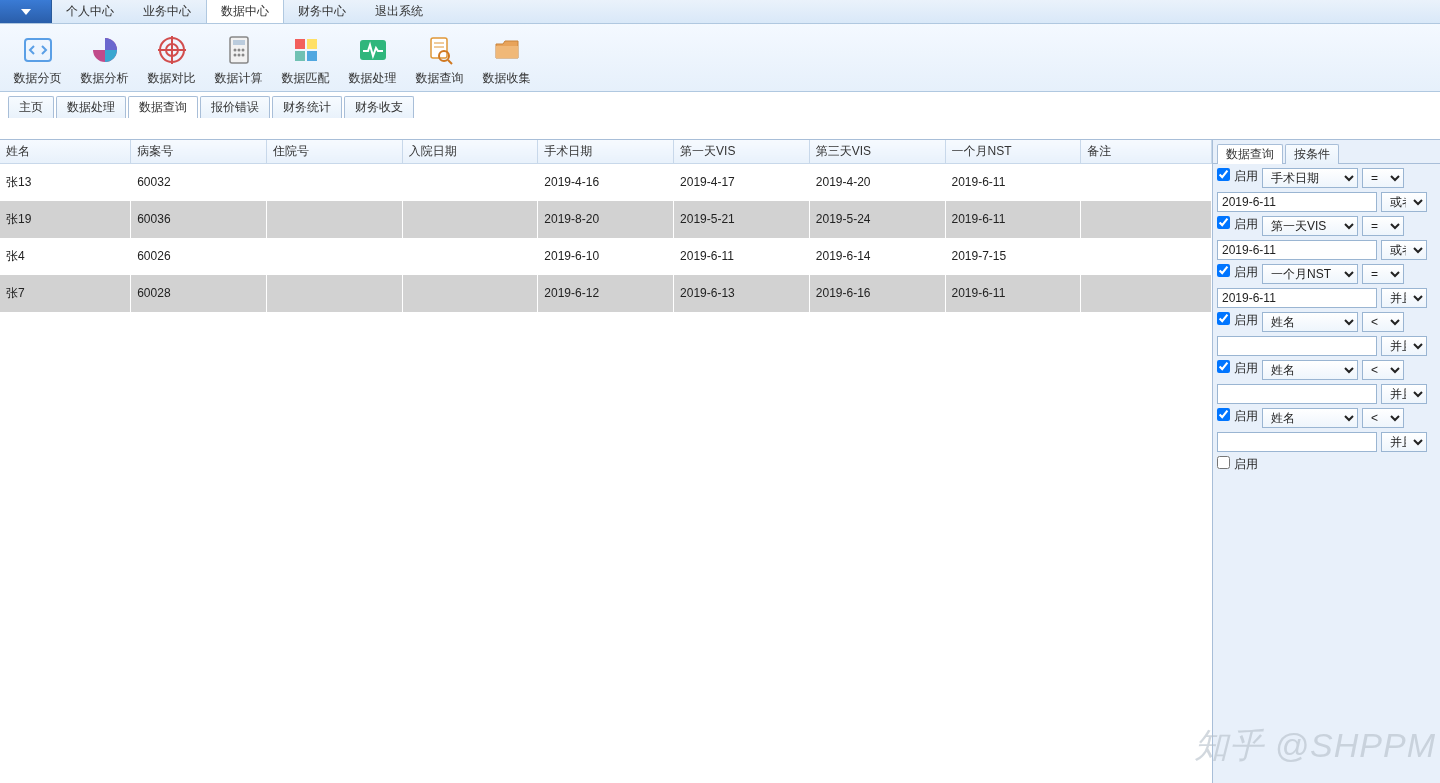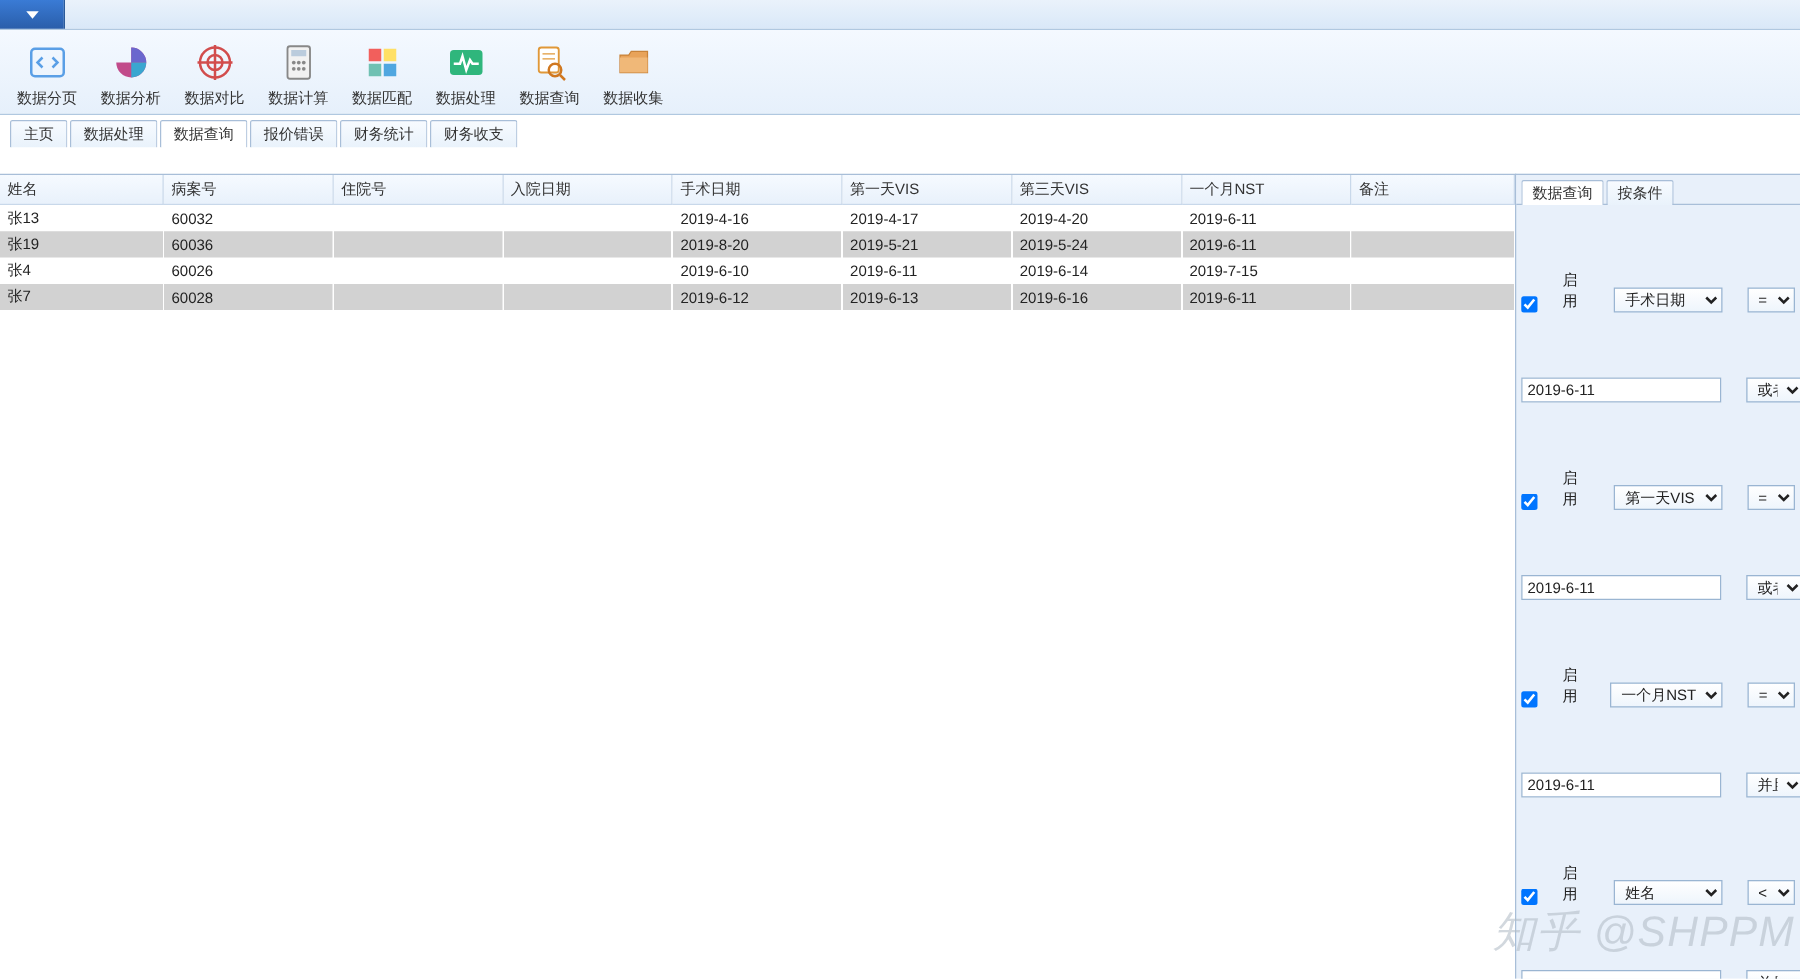--- a/index.html
+++ b/index.html
@@ -126,21 +126,21 @@
   border-right: 1px solid #c8d8ea;
   border-bottom: 1px solid #c8d8ea;
   padding: 3px 6px;
   height: 22px;
   color: #333;
   white-space: nowrap;
   overflow: hidden;
 }
 table.data td {
   padding: 2px 6px;
-  height: 21px;
+  height: 37px;
   border-right: 1px solid transparent;
   color: #222;
   white-space: nowrap;
   overflow: hidden;
 }
 table.data tbody tr:nth-child(even) { background: #d2d2d2; }
 table.data tbody tr:nth-child(odd) { background: #fff; }
 
 
 .rp-tabs {
@@ -160,21 +160,21 @@
   border-radius: 2px 2px 0 0;
   background: linear-gradient(#f7fbff, #e9f2fb);
   cursor: pointer;
   color: #333;
   font-size: 12px;
 }
 .rp-tab.active { background: #fff; }
 
 
 .filters { padding: 4px; display: flex; flex-direction: column; gap: 4px; }
-.filter-row { display: flex; align-items: flex-end; gap: 20px; margin-top: 48px; }
+.filter-row { display: flex; align-items: flex-start; gap: 4px; }
 .filter-row input[type="checkbox"] { width: 13px; height: 13px; }
 .filter-row .lbl { color: #222; font-size: 12px; }
 .filter-row select, .filter-row input[type="text"] {
   font-size: 12px;
   height: 20px;
   border: 1px solid #9ab5d2;
   background: linear-gradient(#fff, #eef5fc);
   padding: 1px 4px;
   color: #222;
 }
@@ -196,20 +196,27 @@
 </style>
 </head>
 <body>
 
 <div class="menubar">
   <div class="app-button">
     <svg width="12" height="8" viewBox="0 0 12 8">
         <path d="M1 1 L6 7 L11 1 Z"></path>
       </svg>
   </div>
+  <div id="menuitems" style="display: flex;">
+      <div class="menu-item">个人中心</div>
+      <div class="menu-item">业务中心</div>
+      <div class="menu-item active">数据中心</div>
+      <div class="menu-item">财务中心</div>
+      <div class="menu-item">退出系统</div>
+    </div>
 </div>
 
 <div class="ribbon" id="ribbon">
     <div class="ribbon-btn">
       <div class="ribbon-icon">
         <svg width="32" height="32" viewBox="0 0 32 32">
           <rect x="3" y="5" width="26" height="22" rx="3" fill="none" stroke="#5a9fe6" stroke-width="2"></rect>
           <path d="M12 12 L8 16 L12 20 M20 12 L24 16 L20 20" stroke="#5a9fe6" stroke-width="2" fill="none"></path>
         </svg>
       </div>

